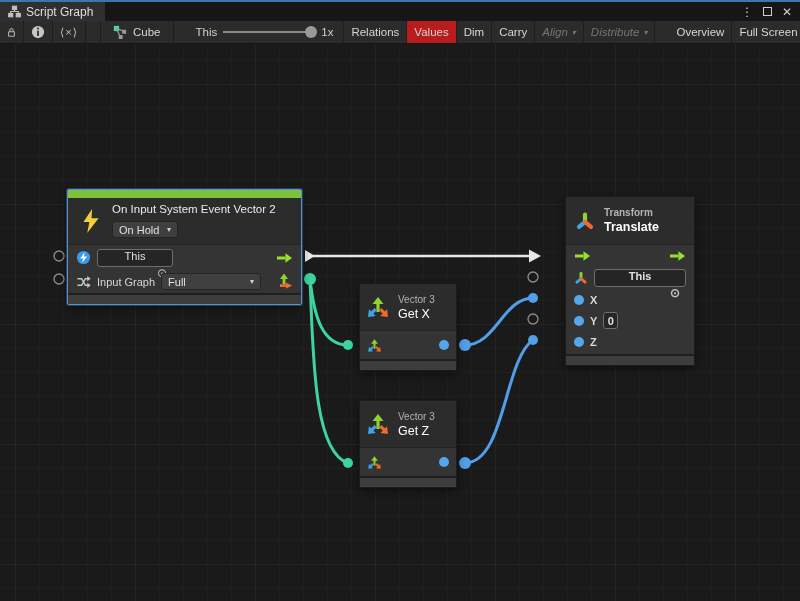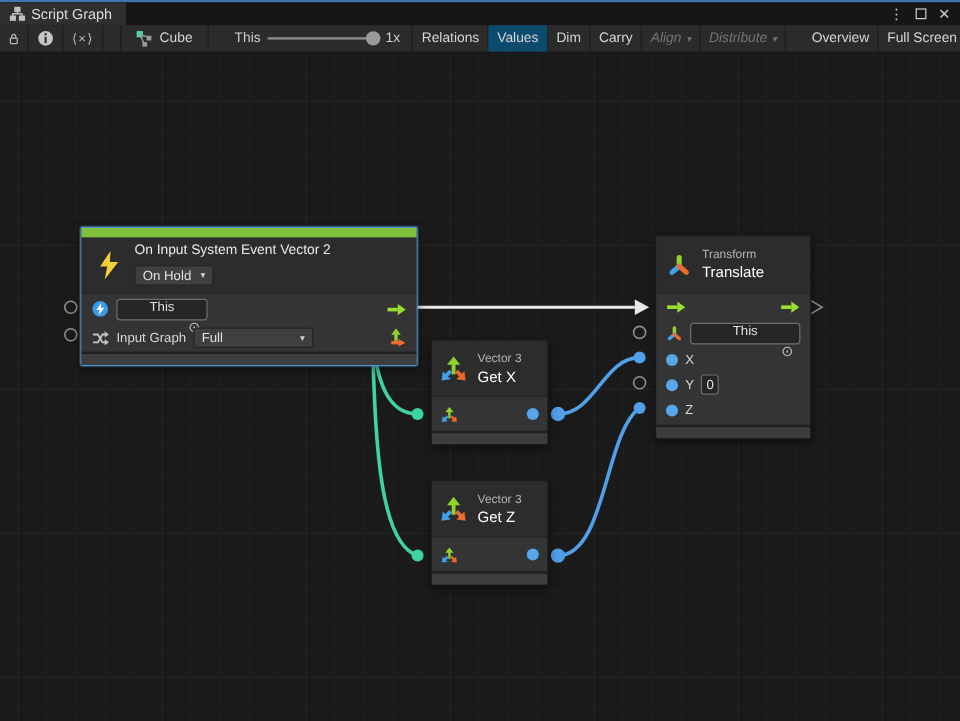--- a/index.html
+++ b/index.html
@@ -16,21 +16,21 @@
   .tab { display:flex; align-items:center; gap:5px; background:#2f2f2f; padding:0 12px 0 8px; margin-left:0; font-size:12px; color:#dedede;justify-content:space-between; }
   .tab-icon svg { display:block; }
   #win-controls { margin-left:auto; display:flex; align-items:center; gap:10px; padding-right:8px; color:#cfcfcf; }
   #win-controls .wc { font-size:12px; line-height:1; cursor:default; }
   .max-box { width:9px; height:9px; border:1.5px solid #cfcfcf; display:inline-block; }
   
   #toolbar { position:absolute; left:0; top:21px; width:800px; height:23px; background:#2b2b2b;
     border-bottom:1px solid #171717; display:flex; align-items:stretch; font-size:11.5px; }
   .tseg { display:flex; align-items:center; justify-content:center; border-right:1px solid #1e1e1e; padding:0 7px; }
   .tbtn { color:#d6d6d6; cursor:default; white-space:nowrap; }
-  .tbtn.active { background:#0c4a6e; }
+  .tbtn.active { background:#b91c1c; }
   .tbtn.disabled { color:#757575;font-style:italic; }
   .caret { font-size:8px; margin-left:4px; position:relative; top:0px; }
   #zoom-track { width:92px; height:2px; background:#8a8a8a; margin:0 6px; position:relative; }
   #zoom-knob { position:absolute; right:-2px; top:-5px; width:12px; height:12px; border-radius:50%; background:#9a9a9a; }
   .glyph-btn { color:#bdbdbd; letter-spacing:1px; font-size:11px; }
   .spacer { flex:0 0 10px; border-right:none; }
   
   #canvas { position:absolute; left:0; top:44px; width:800px; height:557px; background-color:#1a1a1a;
     background-image:
       linear-gradient(#242424 1px, transparent 1px),
@@ -59,27 +59,27 @@
   .field .target-glyph { margin-left:auto; color:#c0c0c0; font-size:12px; }
   .dropdown { background:#3f3f3f; border:1px solid #252525; border-radius:3px; height:17px;
     display:flex; align-items:center; padding:0 6px; color:#e0e0e0; }
   .dropdown .caret { margin-left:auto; color:#cfcfcf; }
   .valuebox { background:#252525; border:1px solid #6e6e6e; border-radius:3px; height:17px; min-width:15px;
     display:flex; align-items:center; justify-content:center; color:#e0e0e0; padding:0 3px; }
   .dot-port { width:10px; height:10px; border-radius:50%; background:#55a6ea; flex:0 0 auto; }
   .push-right { margin-left:auto; }
   .icon { display:inline-flex; flex:0 0 auto; }
   
-  #event-node { left:67px; top:189px; width:281px; }
+  #event-node { left:67px; top:189px; width:235px; }
   #event-node .ev-header { display:flex; gap:10px; padding:5px 8px 6px 12px; background:#2c2c2c; border-bottom:1px solid #242424; }
   #event-node .ev-title { font-size:11.5px; color:#eaeaea; margin-bottom:4px; }
   #event-node .n-row { height:25px; }
   #event-node .n-row + .n-row { height:23px; }
   
-  #transform-node { left:546px; top:196px; width:130px; }
+  #transform-node { left:565px; top:196px; width:130px;font-weight:bold; }
   #transform-node .n-row { height:22px; }
   #transform-node .row-xyz { height:21px; }
   
   .get-node { width:98px; }
   #getx-node { left:359px; top:283px; }
   #getz-node { left:359px; top:400px; }
   .get-node .n-header { padding:4px 6px; height:47px; }
   .get-node .n-row { height:28px; padding:0 7px; }
 </style>
 </head>

